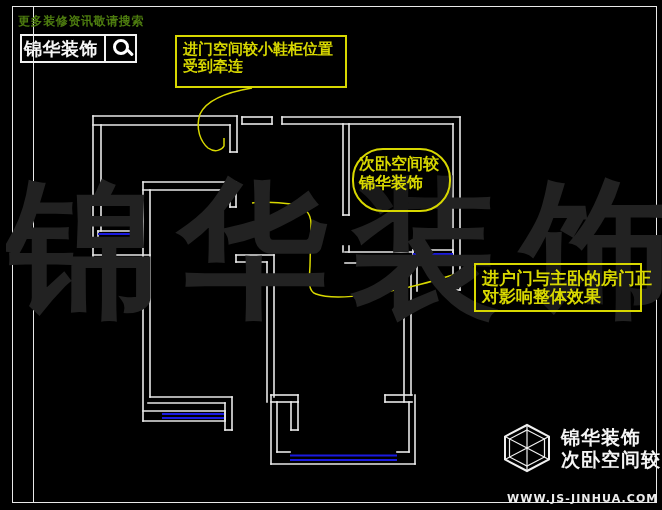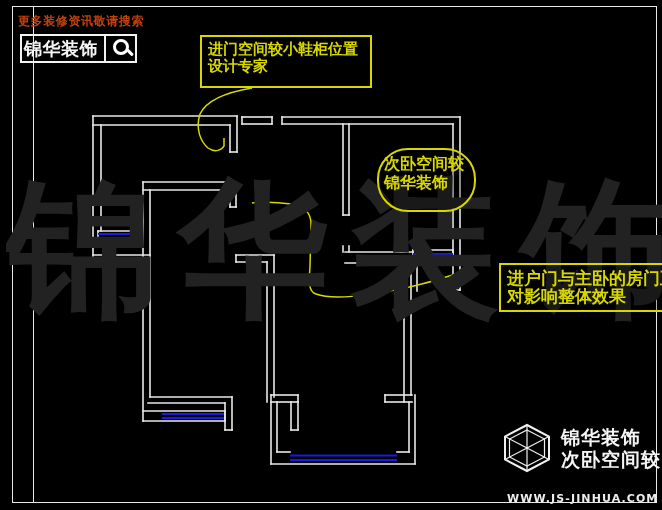--- a/index.html
+++ b/index.html
@@ -15,21 +15,21 @@
   
   .watermark{
     position:absolute;left:6px;top:168px;width:662px;height:170px;
     font-family:"DejaVu Serif",serif;font-weight:bold;font-size:150px;line-height:160px;
     color:#222222;letter-spacing:22px;white-space:nowrap;overflow:hidden;
     user-select:none;
   }
 
   
   .tagline{
-    position:absolute;left:18px;top:13px;color:#c2410c;font-weight:bold;
+    position:absolute;left:18px;top:13px;color:#4d7c0f;font-weight:bold;
     font-size:12px;letter-spacing:0.6px;white-space:nowrap;
   }
   .logo-box{
     position:absolute;left:20px;top:34px;width:113px;height:25px;
     border:2px solid #f2f2f2;display:flex;align-items:stretch;
   }
   .logo-brand{
     flex:0 0 80px;color:#f5f5f5;font-weight:bold;font-size:18px;line-height:25px;
     letter-spacing:0.5px;padding-left:2px;white-space:nowrap;overflow:hidden;
   }
@@ -41,21 +41,20 @@
   }
   .mag-handle{
     position:absolute;left:20px;top:15px;width:8px;height:3px;background:#fff;
     transform:rotate(45deg);border-radius:1px;
   }
 
   
   .note{
     position:absolute;border:2px solid #d8d800;color:#d8d800;font-weight:bold;
     background:rgba(0,0,0,0.25);
-    margin-left:25px;
   }
   .note div{white-space:nowrap;}
   .note1{left:175px;top:35px;width:162px;height:45px;font-size:15px;line-height:17px;padding:4px 0 0 6px;}
   .note2{left:352px;top:148px;width:90px;height:56px;font-size:16px;line-height:19px;padding:4px 0 0 5px;border-radius:31px;}
   .note3{left:474px;top:263px;width:158px;height:41px;font-size:17px;line-height:18px;padding:4px 0 0 6px;}
 
   
   .footer-logo{position:absolute;left:497px;top:423px;}
   .footer-brand{
     position:absolute;left:561px;top:426px;color:#f5f5f5;font-weight:bold;
@@ -171,21 +170,21 @@
     <div class="logo-brand" data-name="brand-logo-text">锦华装饰</div>
     <div class="logo-divider" data-name="logo-divider"></div>
     <div class="logo-mag" data-name="magnifier-icon">
       <div class="mag-circle" data-name="magnifier-lens"></div>
       <div class="mag-handle" data-name="magnifier-handle"></div>
     </div>
   </div>
 
   <div class="note note1" data-name="annotation-box-entry">
     <div data-name="annotation-line">进门空间较小鞋柜位置</div>
-    <div data-name="annotation-line">设计专家</div>
+    <div data-name="annotation-line">受到牵连</div>
   </div>
   <div class="note note2" data-name="annotation-box-second-bedroom">
     <div data-name="annotation-line">次卧空间较</div>
     <div data-name="annotation-line">锦华装饰</div>
   </div>
   <div class="note note3" data-name="annotation-box-entry-door">
     <div data-name="annotation-line">进户门与主卧的房门正</div>
     <div data-name="annotation-line">对影响整体效果</div>
   </div>
 

